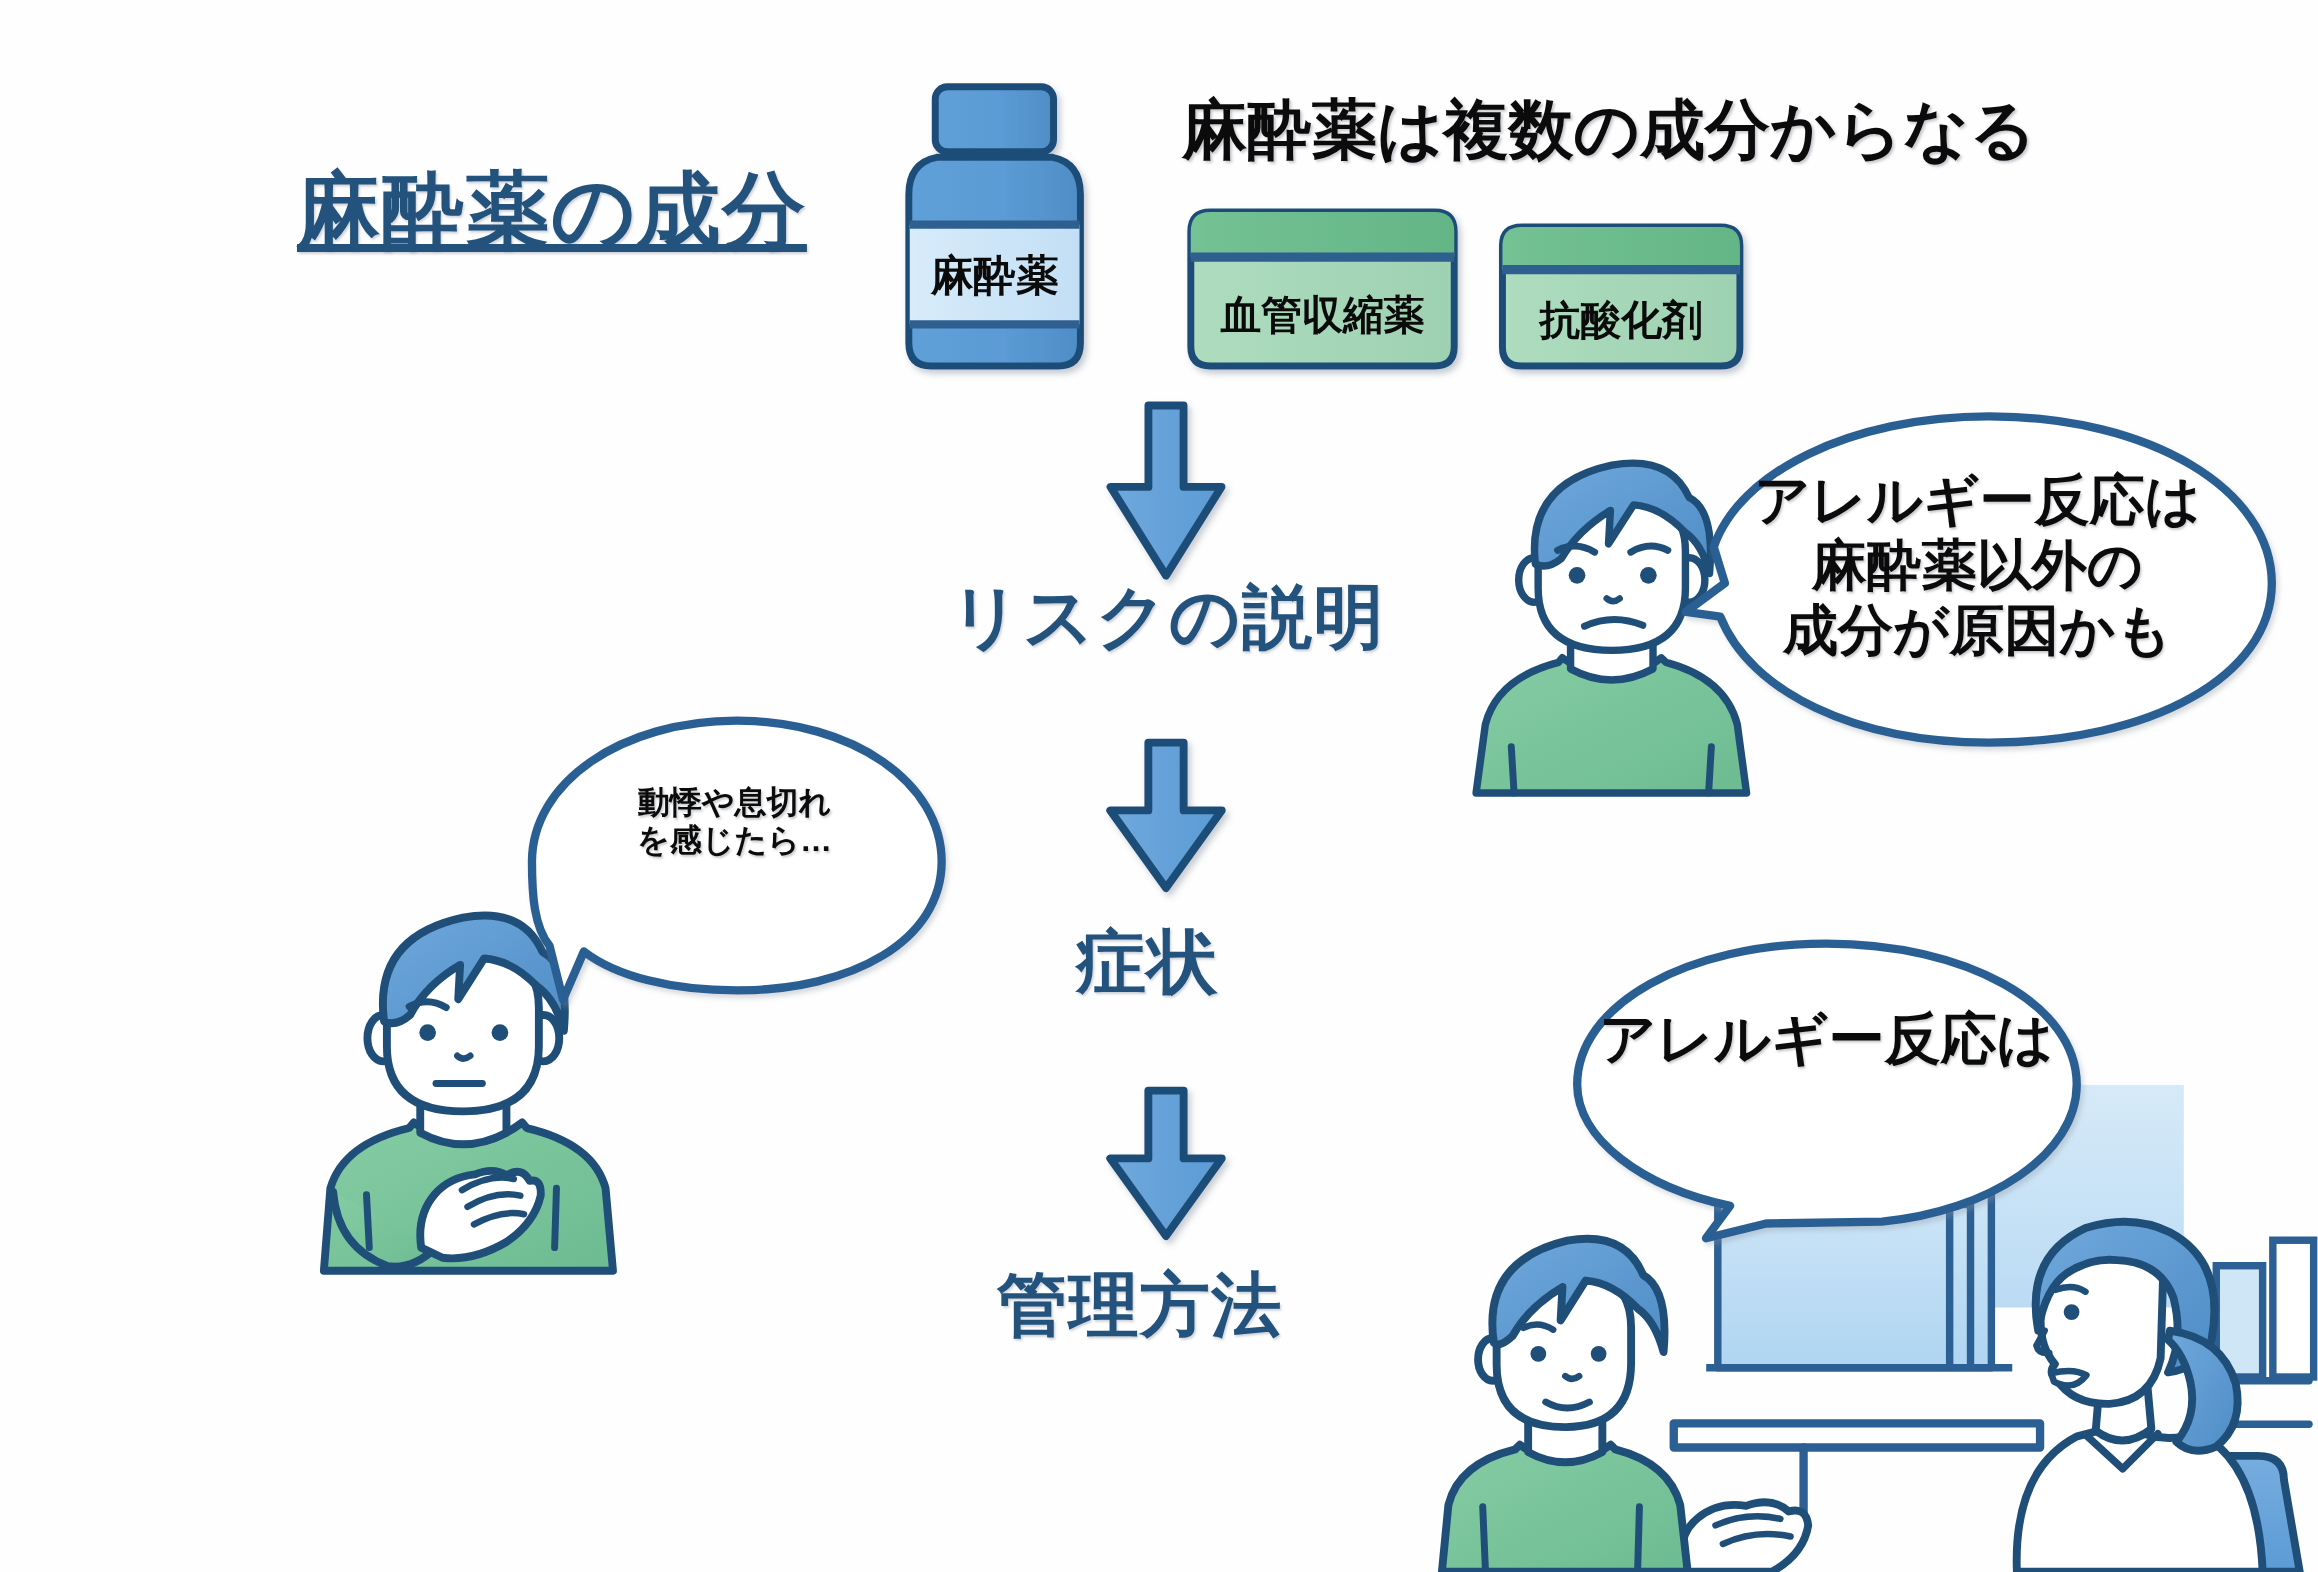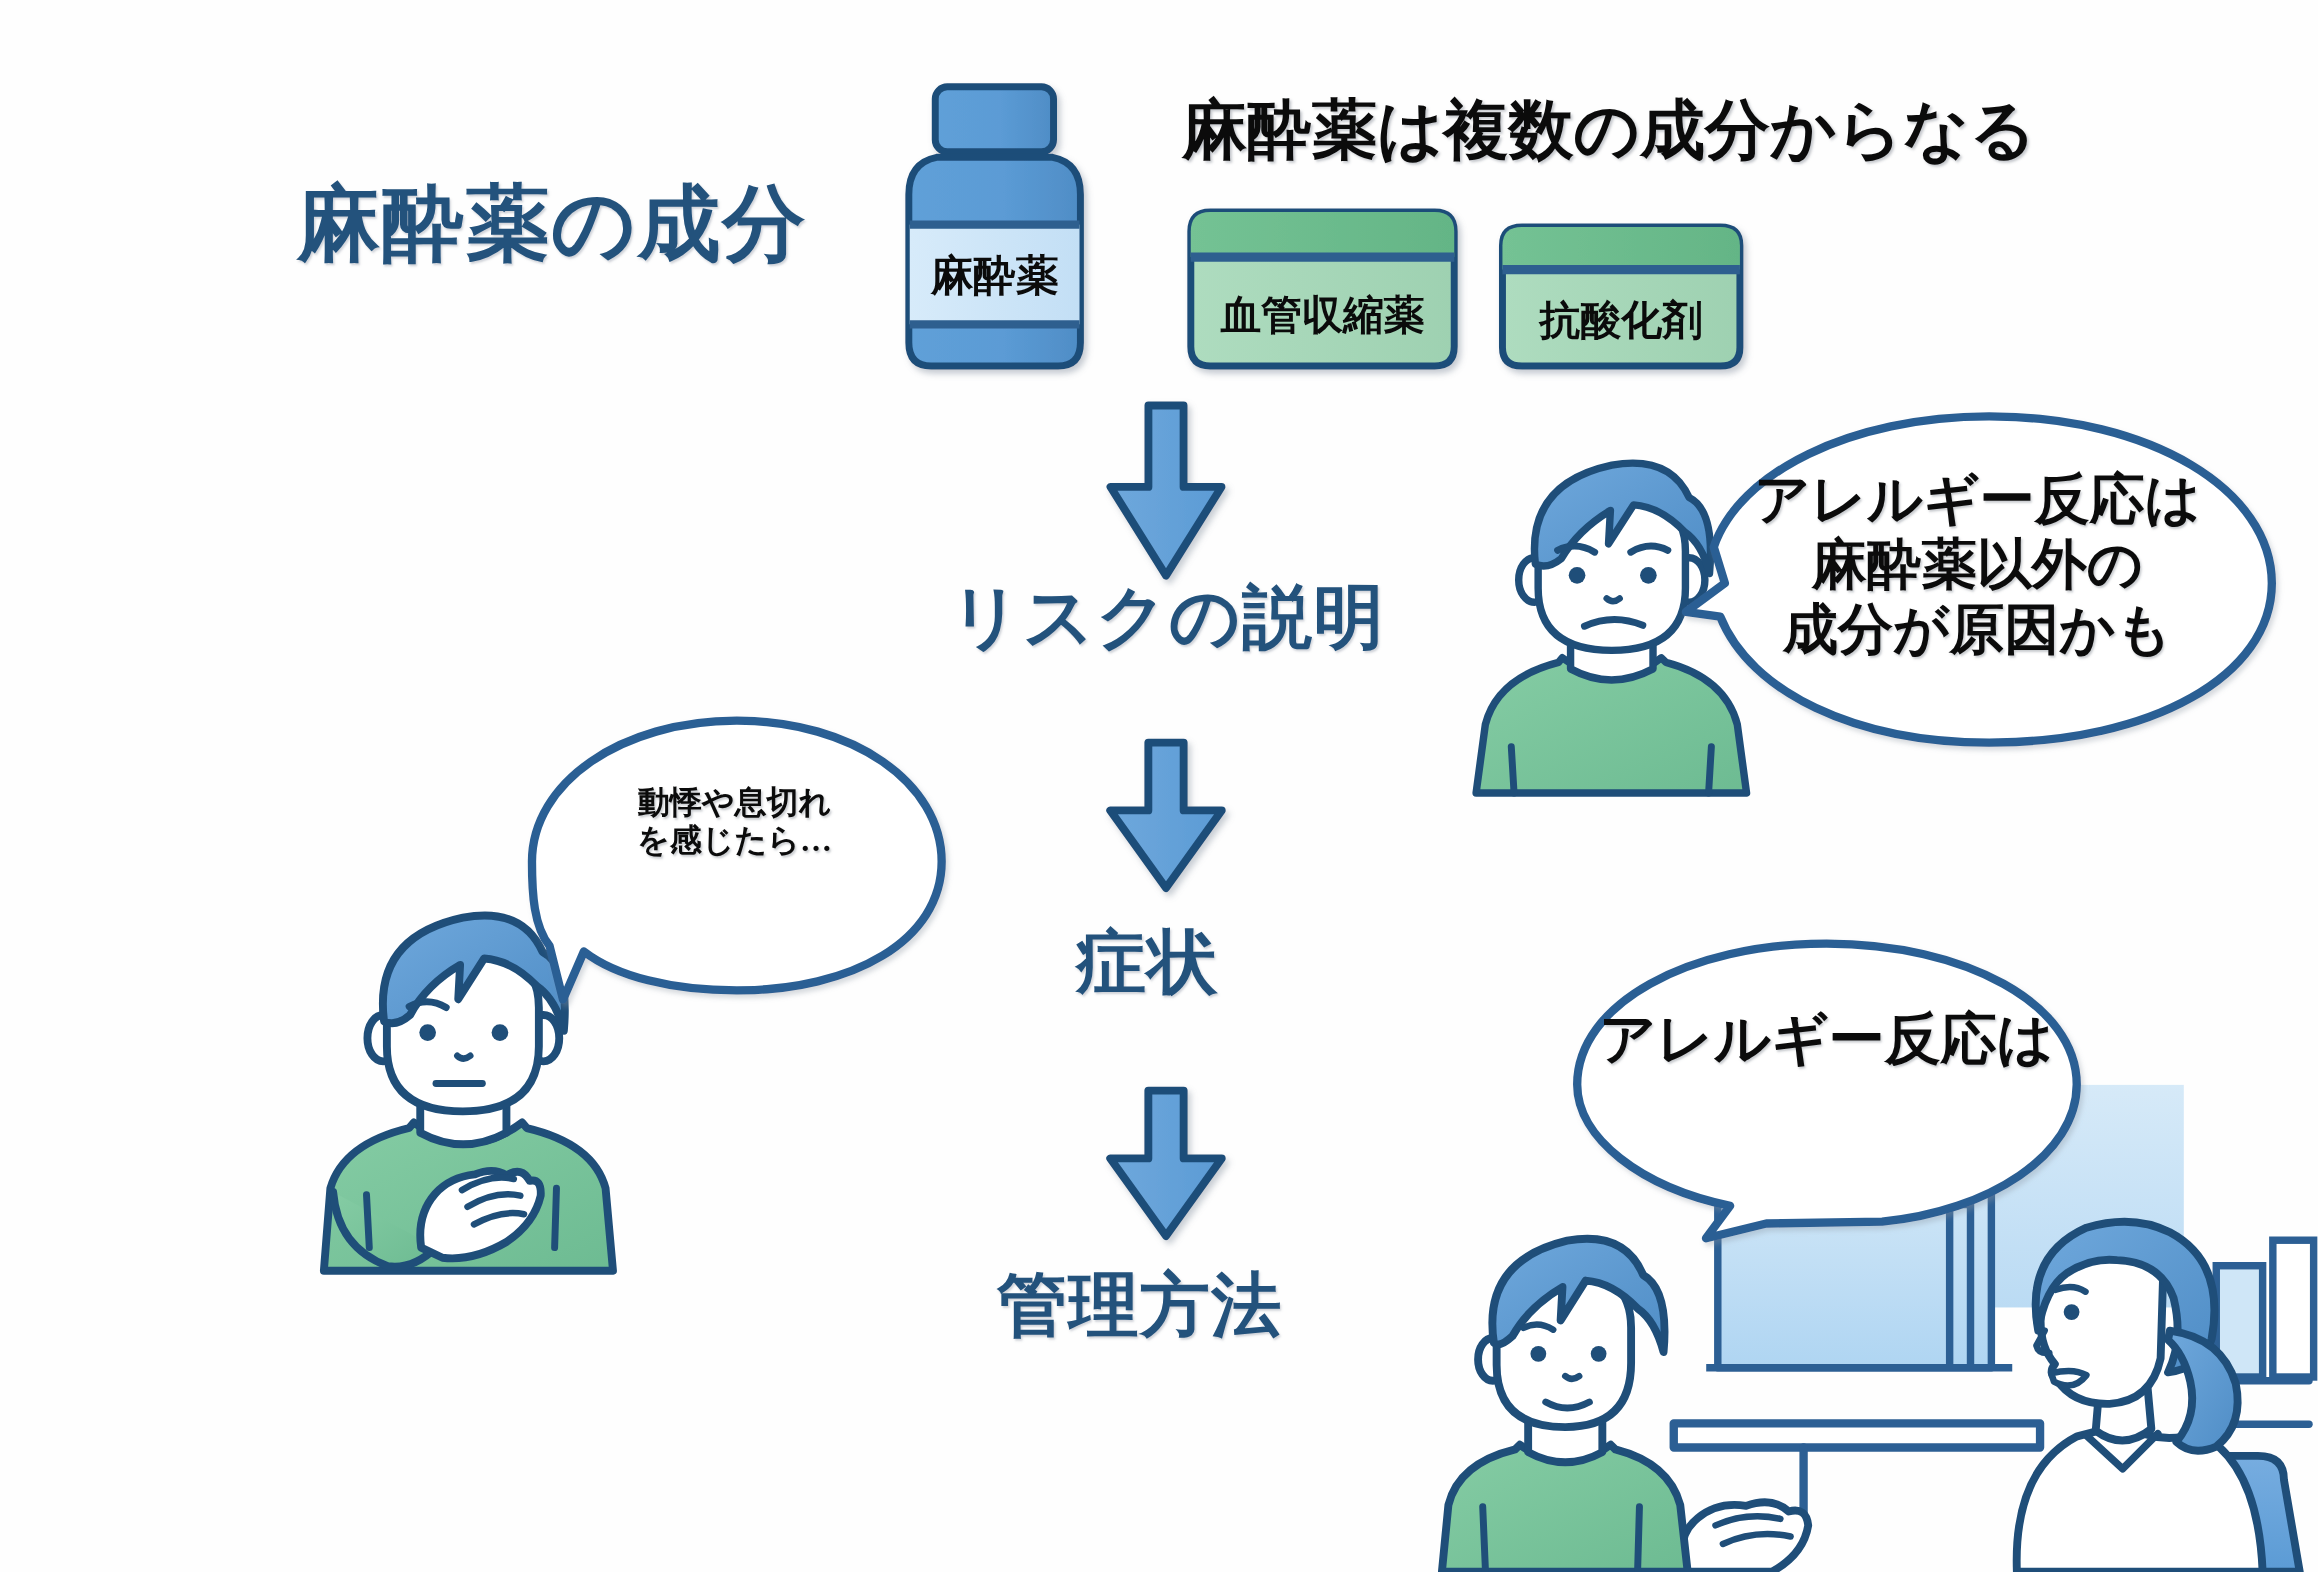--- a/index.html
+++ b/index.html
@@ -30,27 +30,27 @@
     white-space: nowrap;
     text-shadow: 1.9px 2.3px 2.8px rgba(110,118,130,0.40);
   }
   .bub-text {
     color: #0b0b0b;
     font-weight: 700;
     text-align: center;
     line-height: 1.18;
     white-space: nowrap;
     text-shadow: 1.4px 1.9px 2.3px rgba(110,118,130,0.38);
-    font-family: Liberation Serif, serif;
   }
 
   
   #section-title {
-    left: 297px; top: 169px;
+    left: 297px; top: 156px;
     font-size: 83px;
+    text-decoration: underline;
   }
 
   
   #top-caption {
     left: 1182px; top: 86px;
     font-size: 65px;
   }
 
   
   .flow-label { font-size: 70px; }

